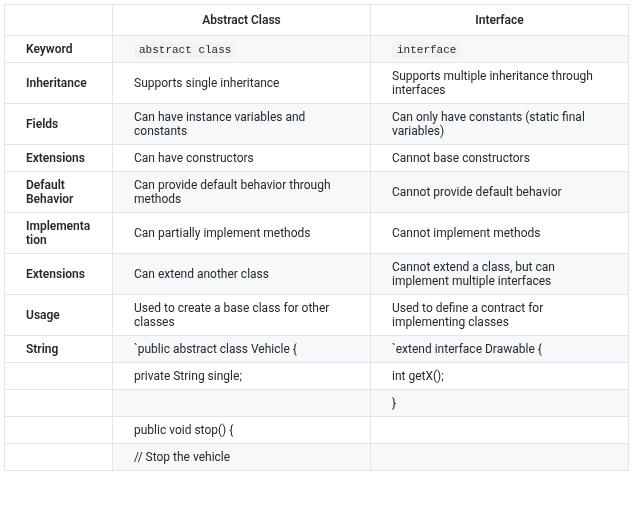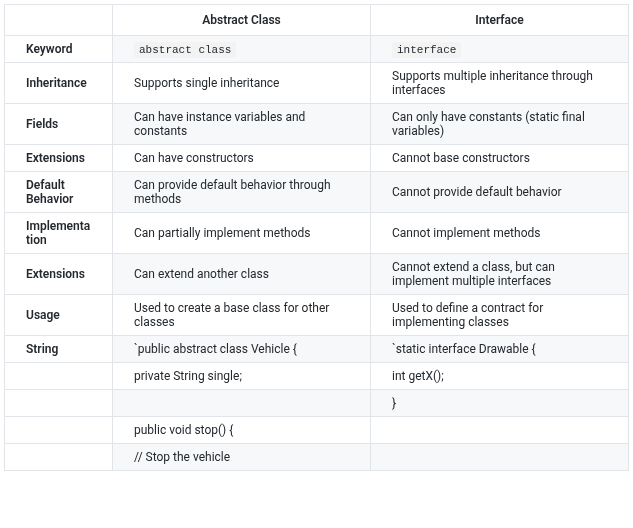--- a/index.html
+++ b/index.html
@@ -108,21 +108,21 @@
         <td class="val">Cannot extend a class, but can implement multiple interfaces</td>
       </tr>
       <tr>
         <td class="label">Usage</td>
         <td class="val">Used to create a base class for other classes</td>
         <td class="val">Used to define a contract for implementing classes</td>
       </tr>
       <tr>
         <td class="label">String</td>
         <td class="val">`public abstract class Vehicle {</td>
-        <td class="val">`static interface Drawable {</td>
+        <td class="val">`extend interface Drawable {</td>
       </tr>
       <tr>
         <td class="label"></td>
         <td class="val">private String single;</td>
         <td class="val">int getX();</td>
       </tr>
       <tr>
         <td class="label"></td>
         <td class="val"></td>
         <td class="val">}</td>

